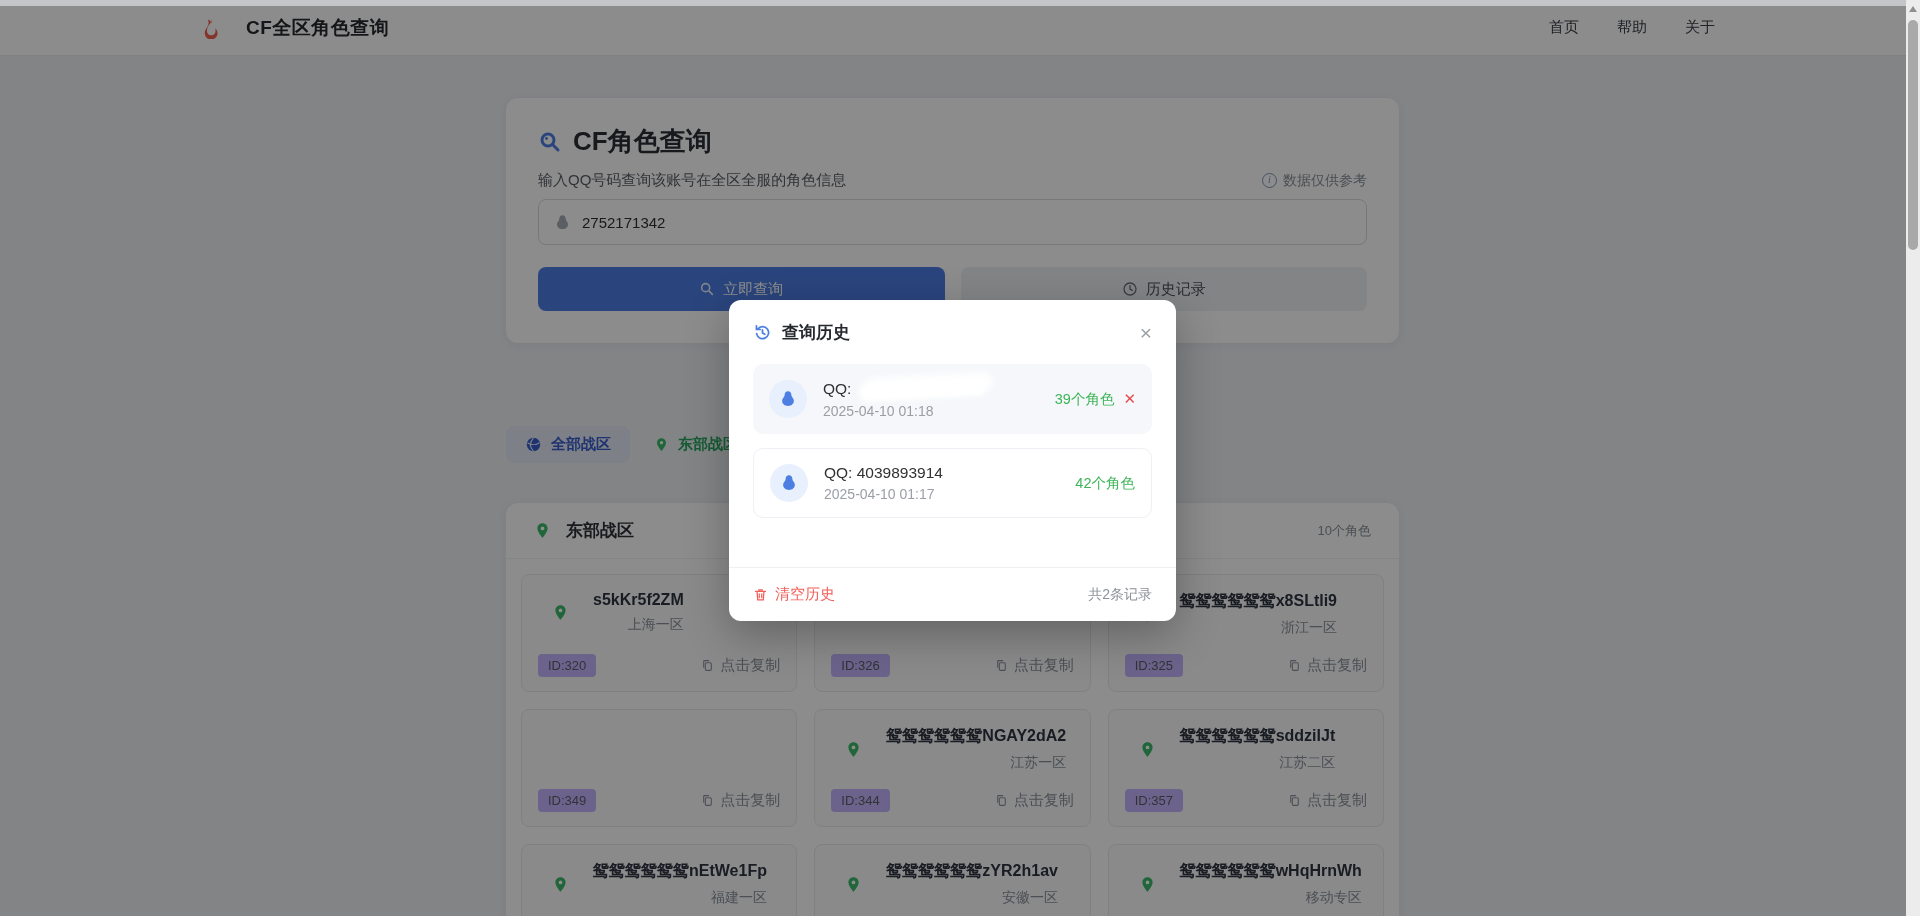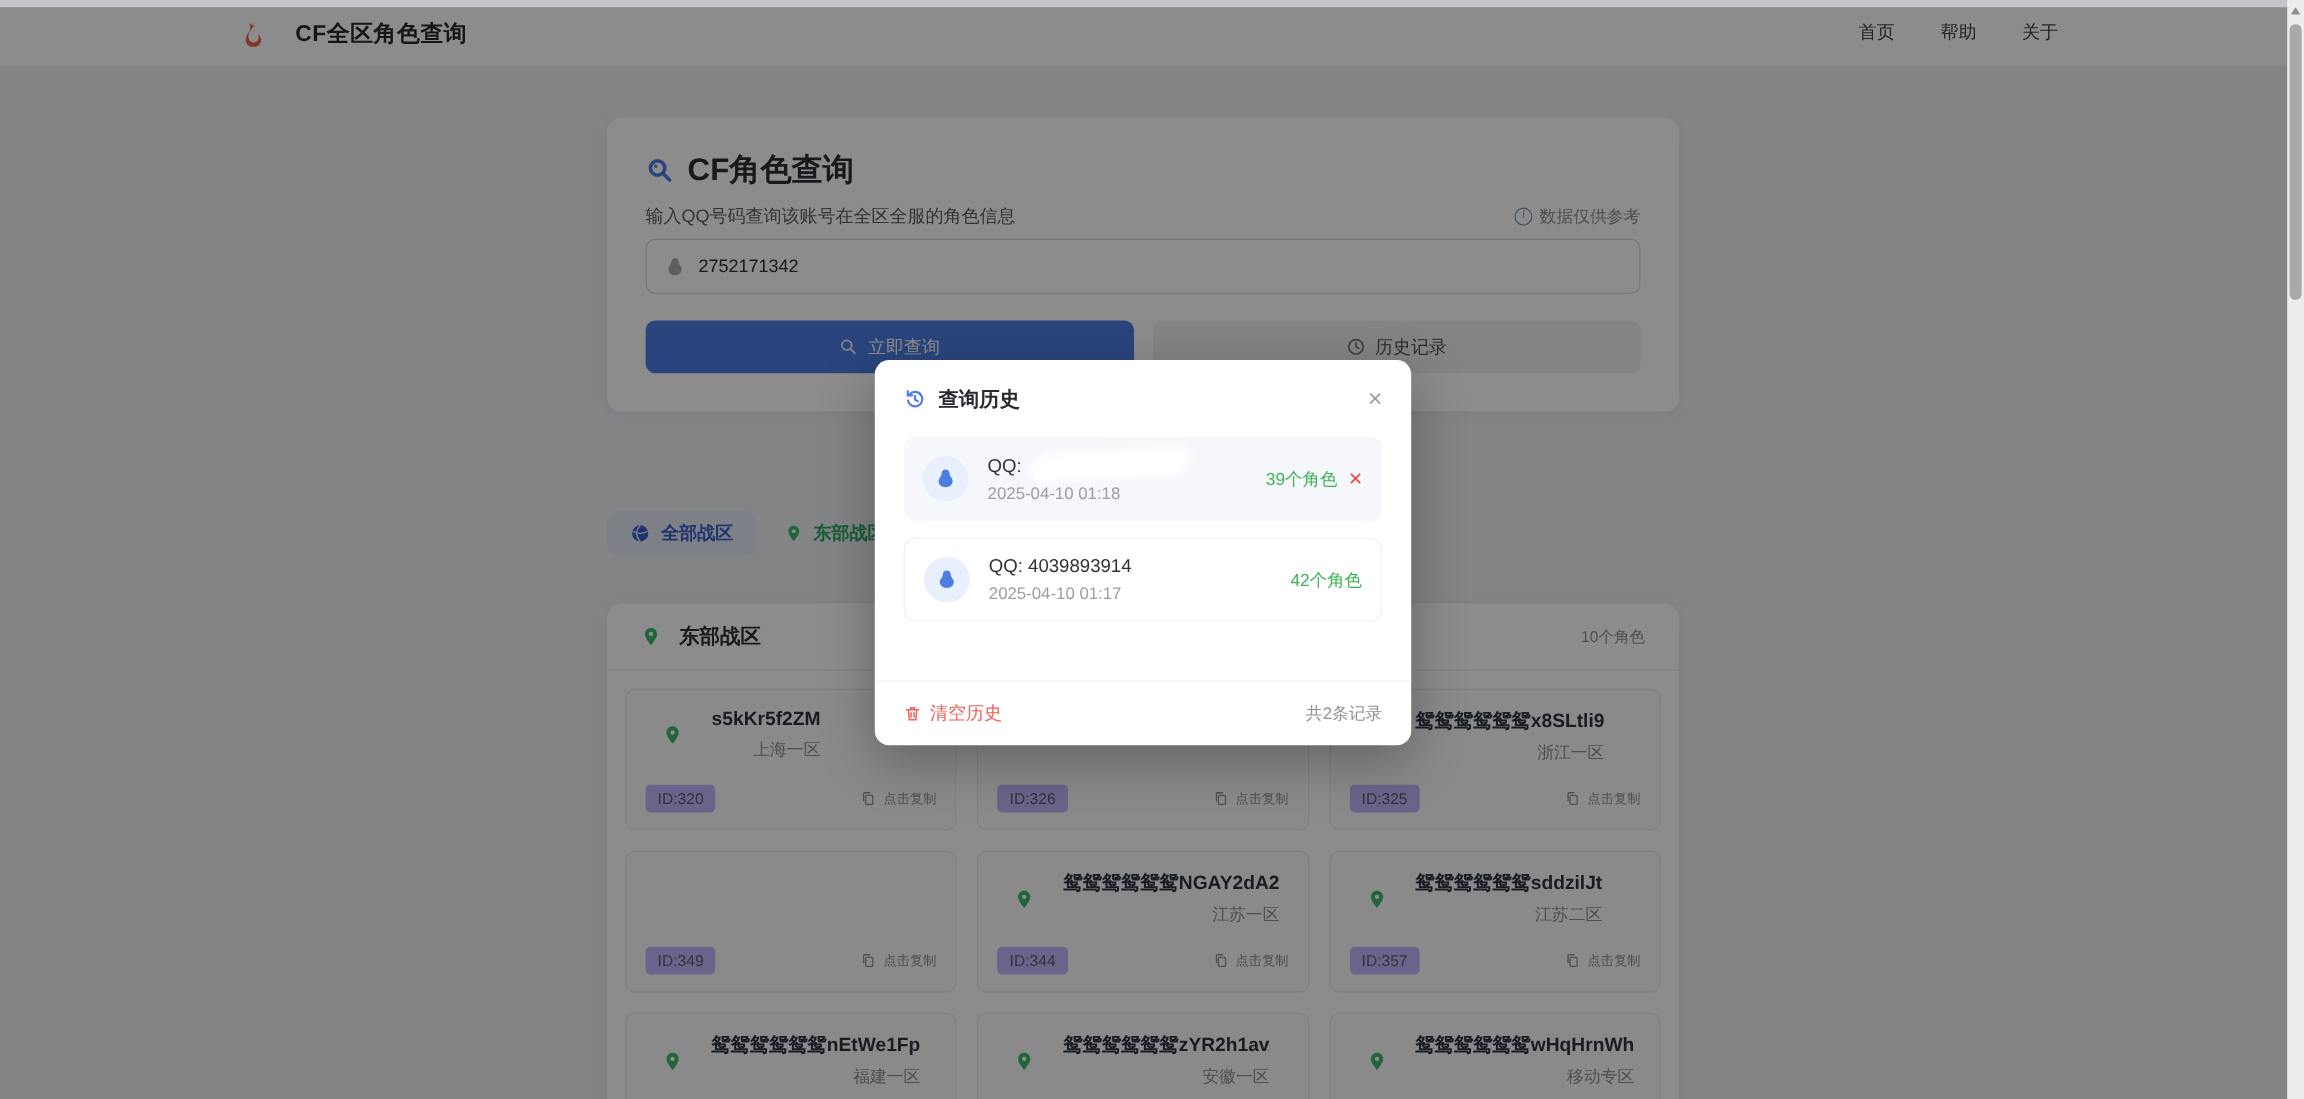--- a/index.html
+++ b/index.html
@@ -77,21 +77,21 @@
   .section-count { font-size:13px; color:#8a9099; }
   .grid { padding:15px; display:grid; grid-template-columns:repeat(3,1fr); gap:17px; }
   .char-card { background:#fbfcfd; border:1px solid #e7eaf0; border-radius:8px;
     height:118px; padding:16px 16px 14px; display:flex; flex-direction:column; }
   .char-top { display:flex; align-items:center; gap:24px; padding-left:14px;text-align:right; }
   .pin-card { width:17px; height:17px; color:#3cb96a; flex:none; }
   .char-name { font-size:16px; font-weight:bold; color:#2e3440; white-space:nowrap; }
   .char-server { font-size:14px; color:#8a9099; margin-top:7px; }
   .char-foot { margin-top:auto; display:flex; align-items:center; justify-content:space-between; }
   .id-badge { background:#c4b5fd; border-radius:4px; padding:4px 10px; font-size:13px; color:#5a5e66; }
-  .copy { display:flex; align-items:center; gap:6px; font-size:11px; color:#8a9099; cursor:pointer; }
+  .copy { display:flex; align-items:center; gap:6px; font-size:15px; color:#8a9099; cursor:pointer; }
   .copy-ic { width:13px; height:13px; color:#8a9099; }
 
   
   .overlay { position:absolute; inset:0; background:rgba(0,0,0,.45); z-index:5; }
   .modal {
     position:absolute; left:729px; top:300px; width:447px; height:321px;
     background:#fff; border-radius:12px; box-shadow:0 14px 44px rgba(0,0,0,.28);
     z-index:10; display:flex; flex-direction:column;
   }
   .modal-head { display:flex; align-items:center; gap:10px; padding:21px 24px 10px; }

